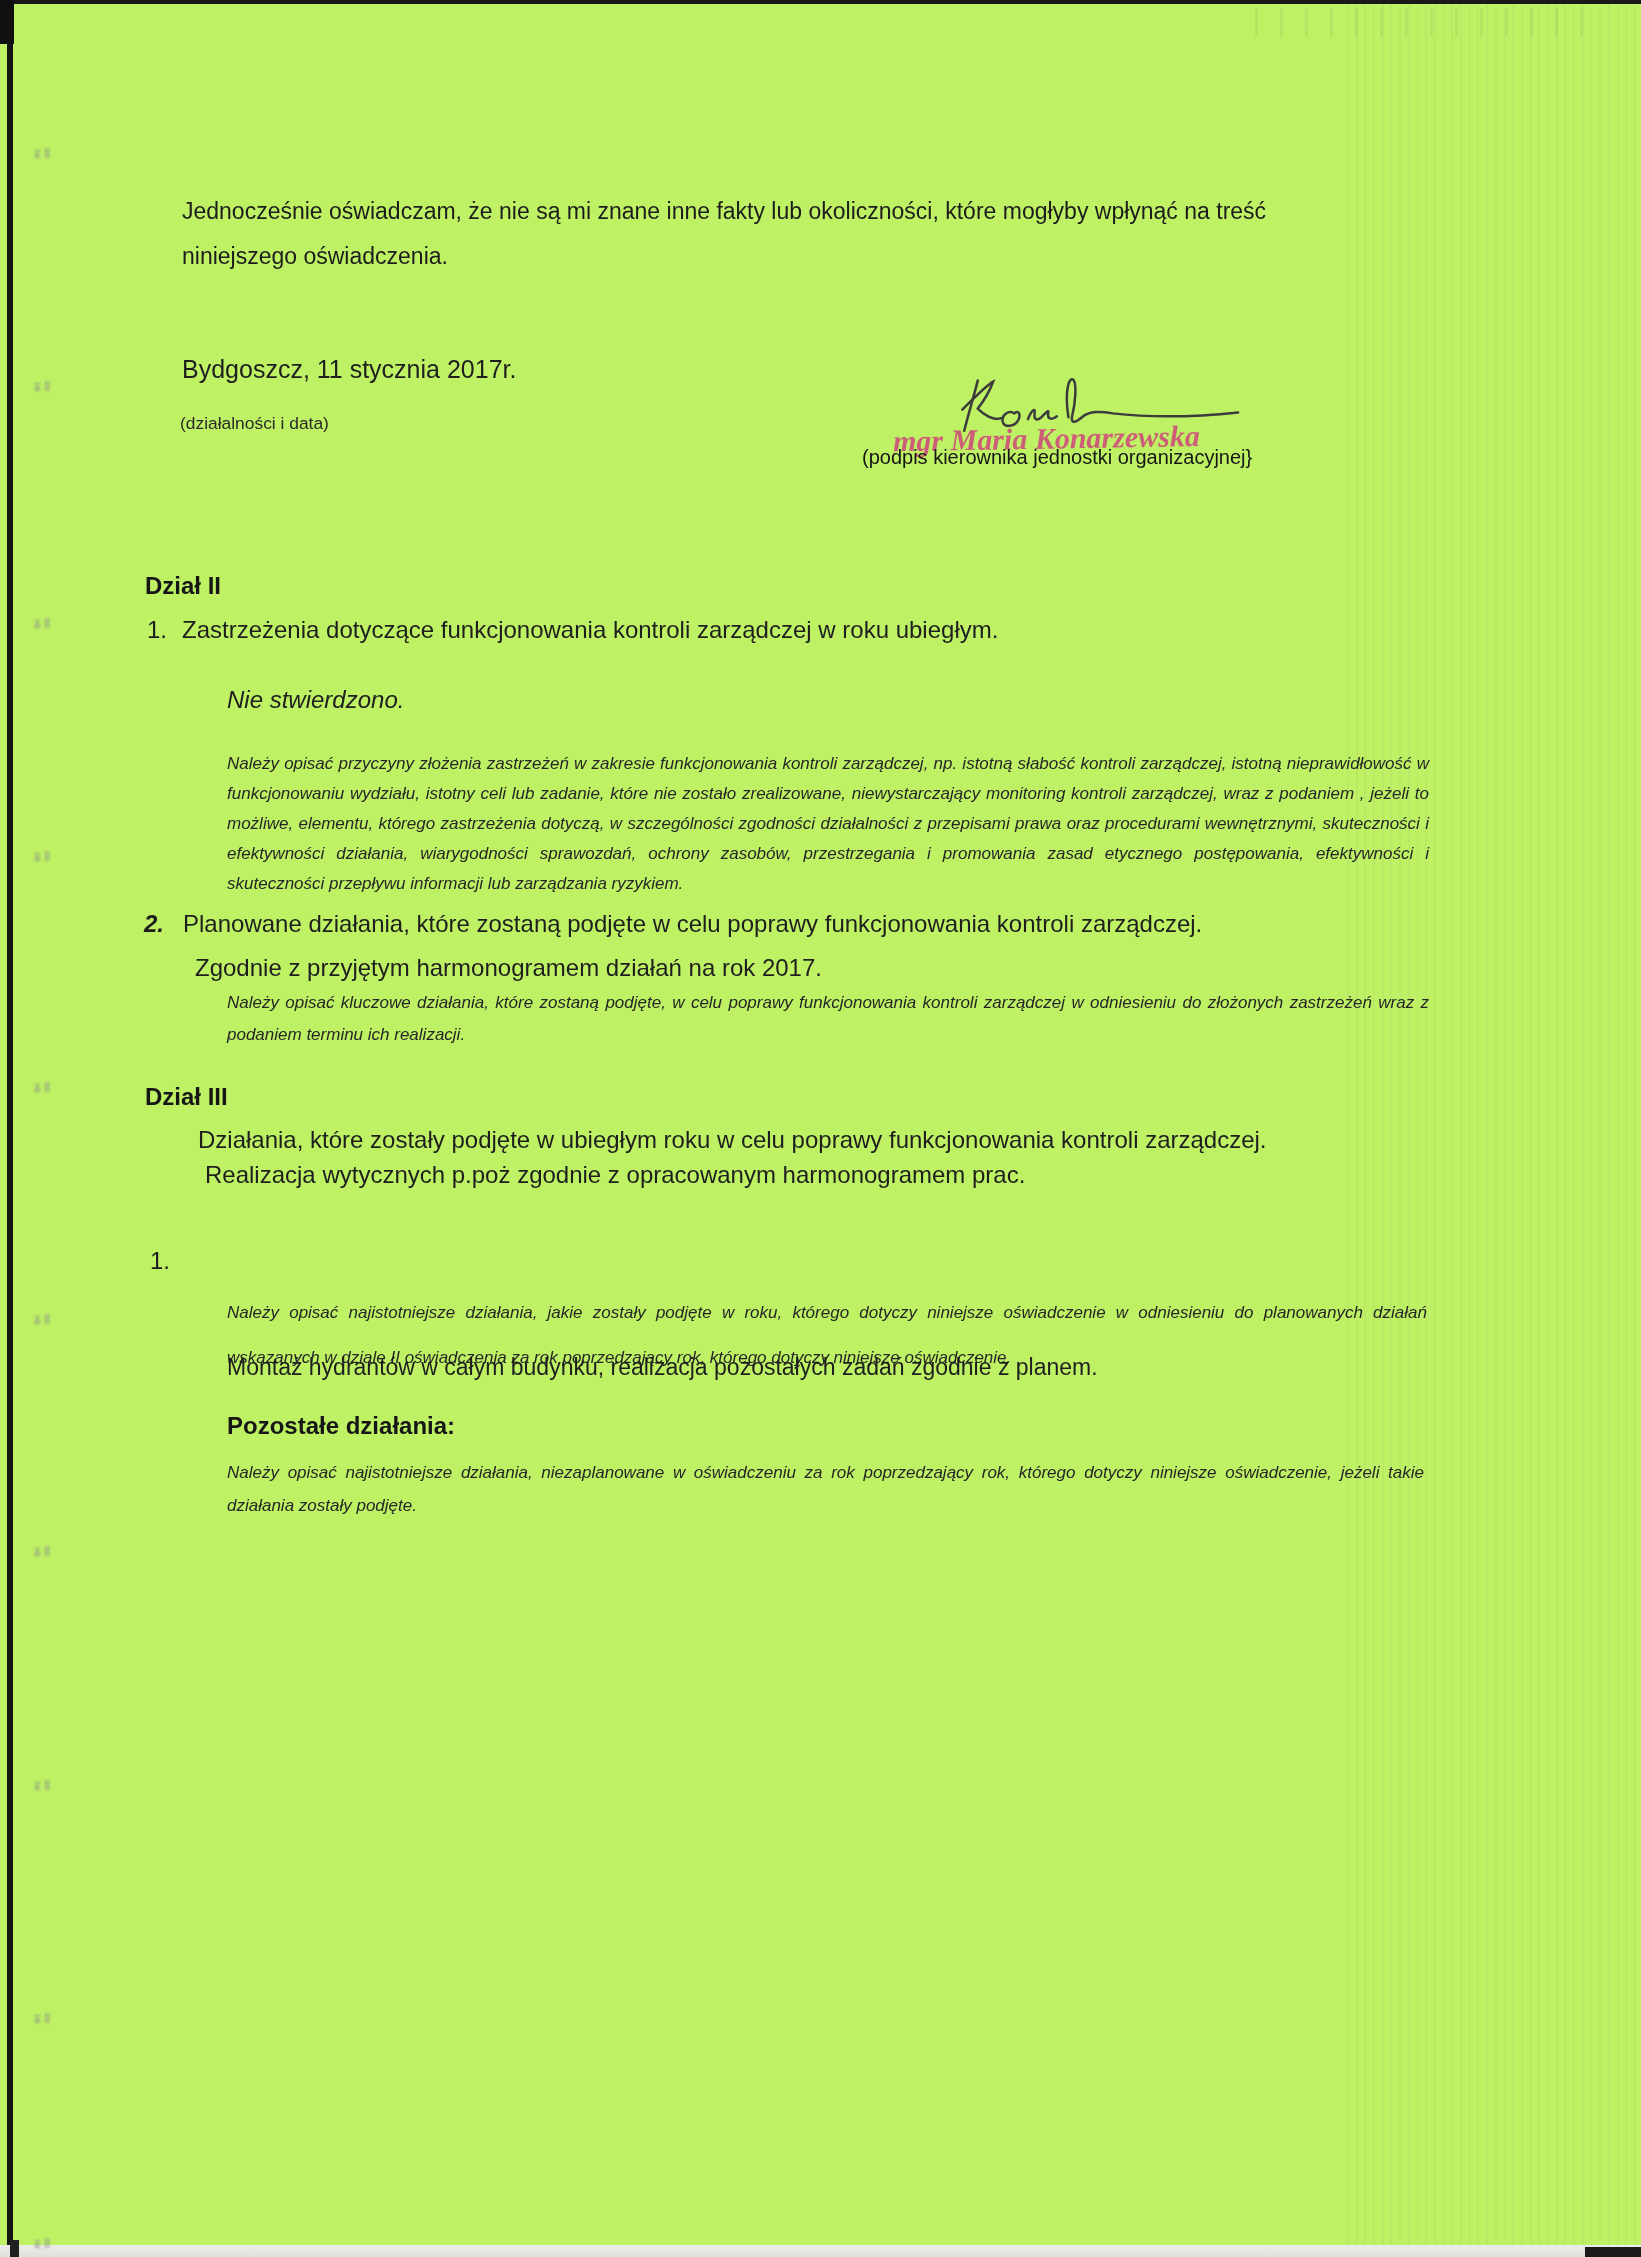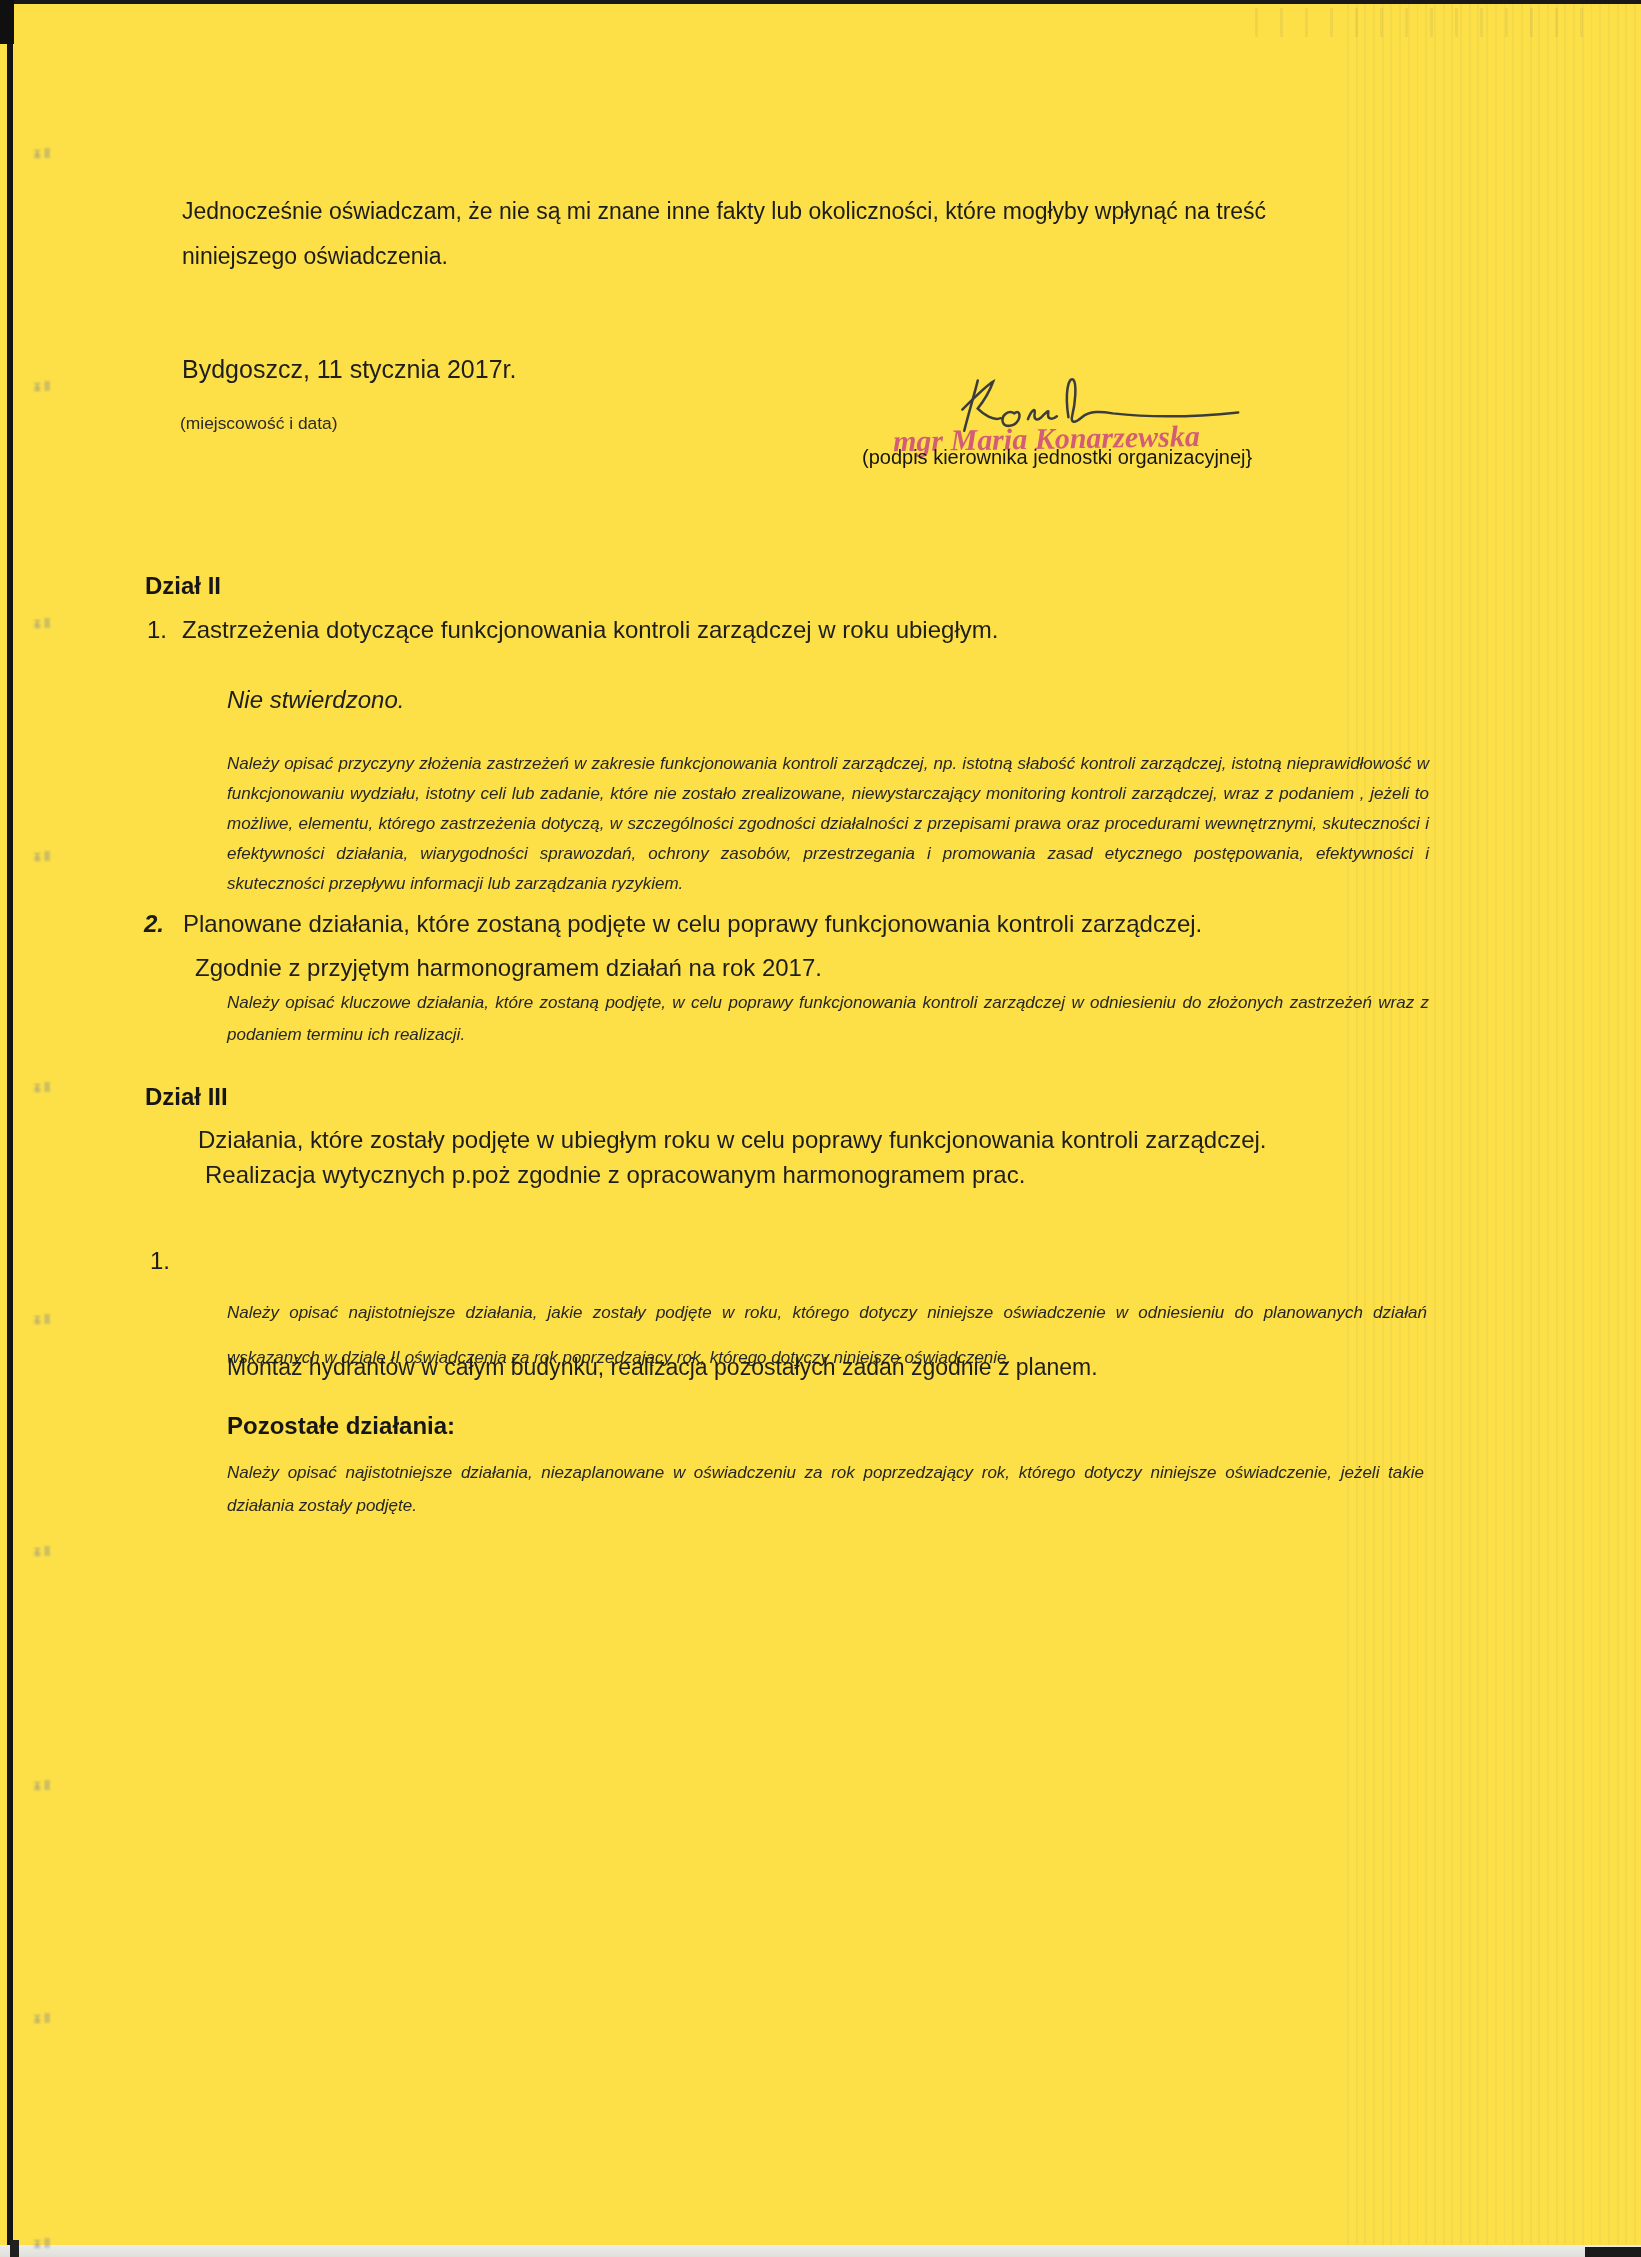--- a/index.html
+++ b/index.html
@@ -1,19 +1,19 @@
 <!DOCTYPE html>
 <html><head>
 <meta charset="utf-8">
 <style>
   html,body{margin:0;padding:0;background:#e9e9e7;}
   #page{
     position:relative;
     width:1641px;height:2257px;
-    background:#fde047;
+    background:#bef264;
     overflow:hidden;
     font-family:"Liberation Sans",sans-serif;
     color:#1e1e1e;
   }
   .abs{position:absolute;}
   
   .edge-left{left:6.8px;top:0;width:5.8px;height:2257px;background:#141414;}
   .edge-top{left:0;top:0;width:1641px;height:3.9px;background:#181818;}
   .corner-tl{left:0;top:0;width:13.5px;height:44px;background:#101010;}
   .bottom-band{left:0;top:2245px;width:1641px;height:12.6px;background:linear-gradient(#ececea,#dededa);}
@@ -100,21 +100,21 @@
   <div class="abs scan-mark" style="top:1079px"></div>
   <div class="abs scan-mark" style="top:1311px"></div>
   <div class="abs scan-mark" style="top:1543px"></div>
   <div class="abs scan-mark" style="top:1777px"></div>
   <div class="abs scan-mark" style="top:2010px"></div>
   <div class="abs scan-mark" style="top:2235px"></div>
 
   <div class="abs body-text intro">Jednocześnie oświadczam, że nie są mi znane inne fakty lub okoliczności, które mogłyby wpłynąć na treść niniejszego oświadczenia.</div>
 
   <div class="abs date-line">Bydgoszcz, 11 stycznia 2017r.</div>
-  <div class="abs date-caption">(miejscowość i data)</div>
+  <div class="abs date-caption">(działalności i data)</div>
 
   <svg class="abs sig-svg" width="333" height="82" viewBox="0 0 345 85">
     <g fill="none" stroke="#3c3c3c" stroke-width="2.6" stroke-linecap="round">
       <path d="M38 12 C34 28 28 48 24 64"></path>
       <path d="M22 42 C34 30 48 16 54 13 C50 24 42 36 38 41 C44 47 54 54 62 51"></path>
       <path d="M76 46 C70 42 62 48 64 55 C66 61 76 60 80 53 C83 47 80 42 76 46"></path>
       <path d="M90 52 C94 42 98 40 97 46 C96 51 98 55 104 50 C109 45 112 41 111 46 C110 51 114 54 120 49"></path>
       <path d="M132 50 C128 24 132 8 137 11 C141 15 139 36 136 48 C134 56 138 57 146 50 C154 43 166 44 178 46 C222 51 270 49 308 45"></path>
     </g>
   </svg>

